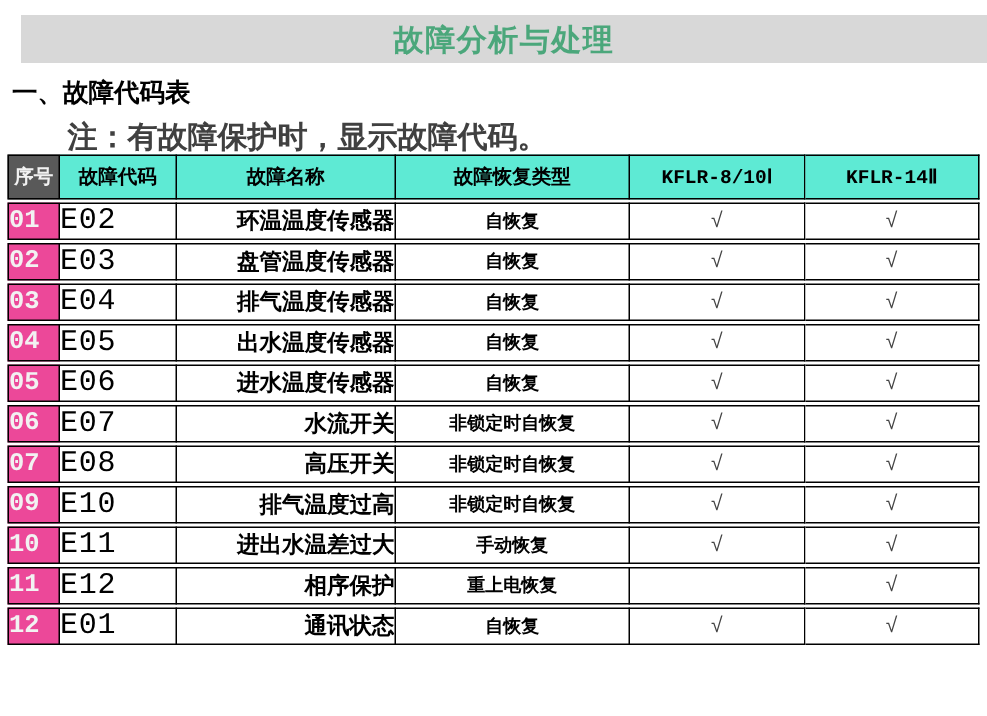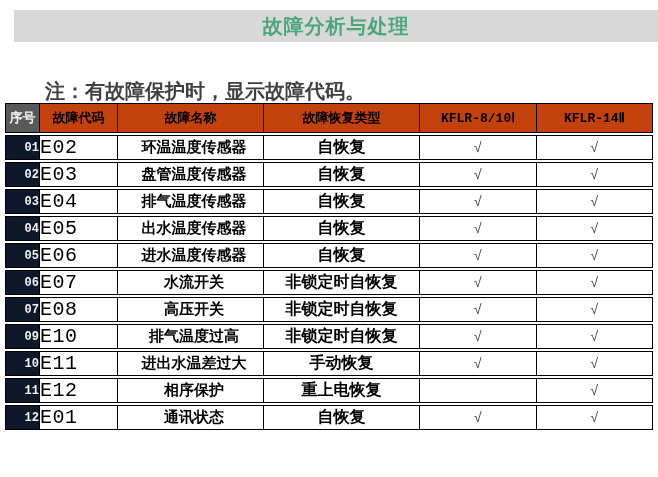--- a/index.html
+++ b/index.html
@@ -54,51 +54,51 @@
     border-right: 1px solid #000;
     padding: 0;
     overflow: hidden;
     white-space: nowrap;
   }
   .fault-table th:first-child, .fault-table td:first-child {
     border-left: 1px solid #000;
   }
   .fault-table th {
     height: 28px;
-    background: #c2410c;
+    background: #5eead4;
     font-size: 13px;
     font-weight: bold;
     text-align: center;
     color: #000;
   }
   .fault-table th.col-no {
     background: #595959;
     color: #f2f2f2;
   }
   .fault-table td { height: 22px; background: #ffffff; }
   .fault-table td.cell-no {
-    background: #0f172a;
+    background: #ec4899;
     color: #f2f2f2;
-    font-size: 12px;
-    font-weight: bold;
-    text-align: right;
+    font-size: 17px;
+    font-weight: bold;
+    text-align: left;
   }
   .fault-table td.cell-code {
     font-size: 20px;
     text-align: left;
     letter-spacing: 0.5px;
   }
   .fault-table td.cell-name {
     font-size: 15px;
     font-weight: bold;
-    text-align: center;
+    text-align: right;
     padding-left: 7px;
   }
   .fault-table td.cell-recovery {
-    font-size: 16px;
+    font-size: 12px;
     font-weight: bold;
     text-align: center;
   }
   .fault-table td.cell-check {
     font-size: 14px;
     text-align: center;
     color: #444;
   }
   .footer-note {
     position: absolute;
@@ -110,20 +110,21 @@
 </style>
 </head>
 <body>
 
 <div id="page">
 
   <div class="title-bar">
     <span class="title-text">故障分析与处理</span>
   </div>
 
+  <div class="section-heading">一、故障代码表</div>
 
   <div class="table-note">注：有故障保护时，显示故障代码。</div>
 
   <table class="fault-table">
     <colgroup>
       <col style="width:35px">
       <col style="width:78px">
       <col style="width:146px">
       <col style="width:156px">
       <col style="width:117px">

